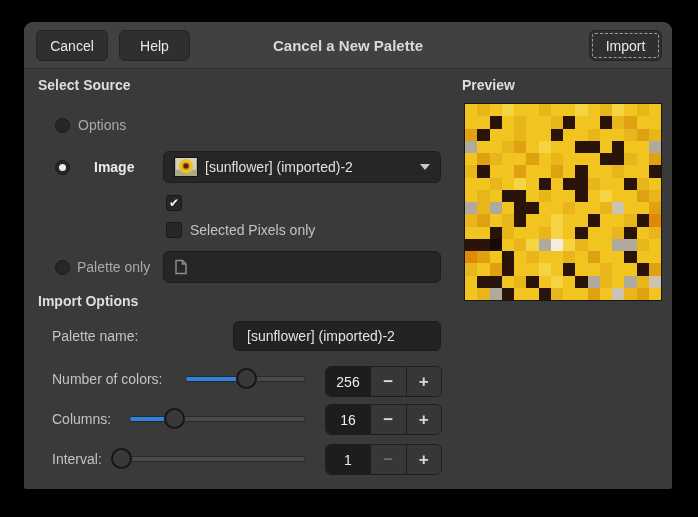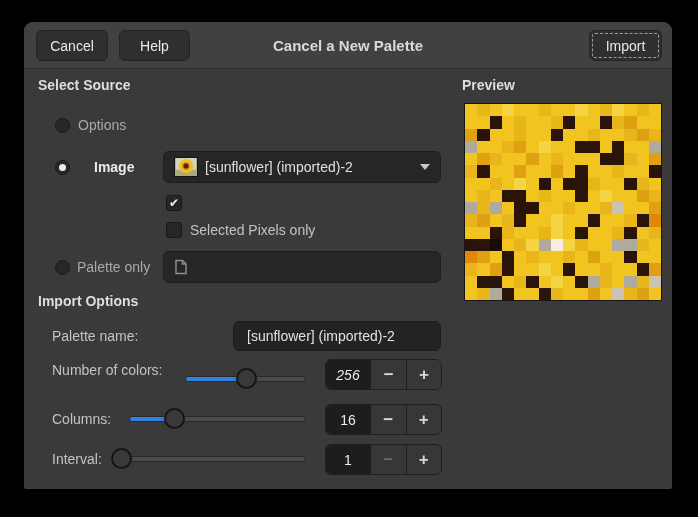--- a/index.html
+++ b/index.html
@@ -118,27 +118,27 @@
       <path d="M2 1.5 H8.5 L12 5 V14.5 H2 Z" fill="none" stroke="#8f8f8f" stroke-width="1.4"></path>
       <path d="M8.5 1.5 V5 H12" fill="none" stroke="#8f8f8f" stroke-width="1.4"></path>
     </svg>
   </div>
 
   <div class="heading" style="left:14px; top:271px;">Import Options</div>
 
   <div class="lbl" style="left:28px; top:306px;">Palette name:</div>
   <div class="entry" style="left:209px; top:299px; width:208px; height:30px;">[sunflower] (imported)-2</div>
 
-  <div class="lbl" style="left:28px; top:340px;">Number of colors:</div>
+  <div class="lbl" style="left:28px; top:349px;">Number of colors:</div>
   <div class="slider" style="left:162px; top:346px; width:119px;">
     <div class="slider-track"></div>
       <div class="slider-fill" style="width: 50%;"></div>
     <div class="slider-thumb" style="left: calc(50% - 10px);"></div>
   </div>
-  <div class="spin" style="top:337px;font-style:italic;">
+  <div class="spin" style="top:344px;">
     <div class="spin-value">256</div>
     <div class="spin-btn">
         <span>−</span>
       </div>
     <div class="spin-btn">
         <span>+</span>
       </div>
   </div>
 
   <div class="lbl" style="left:28px; top:389px;">Columns:</div>

